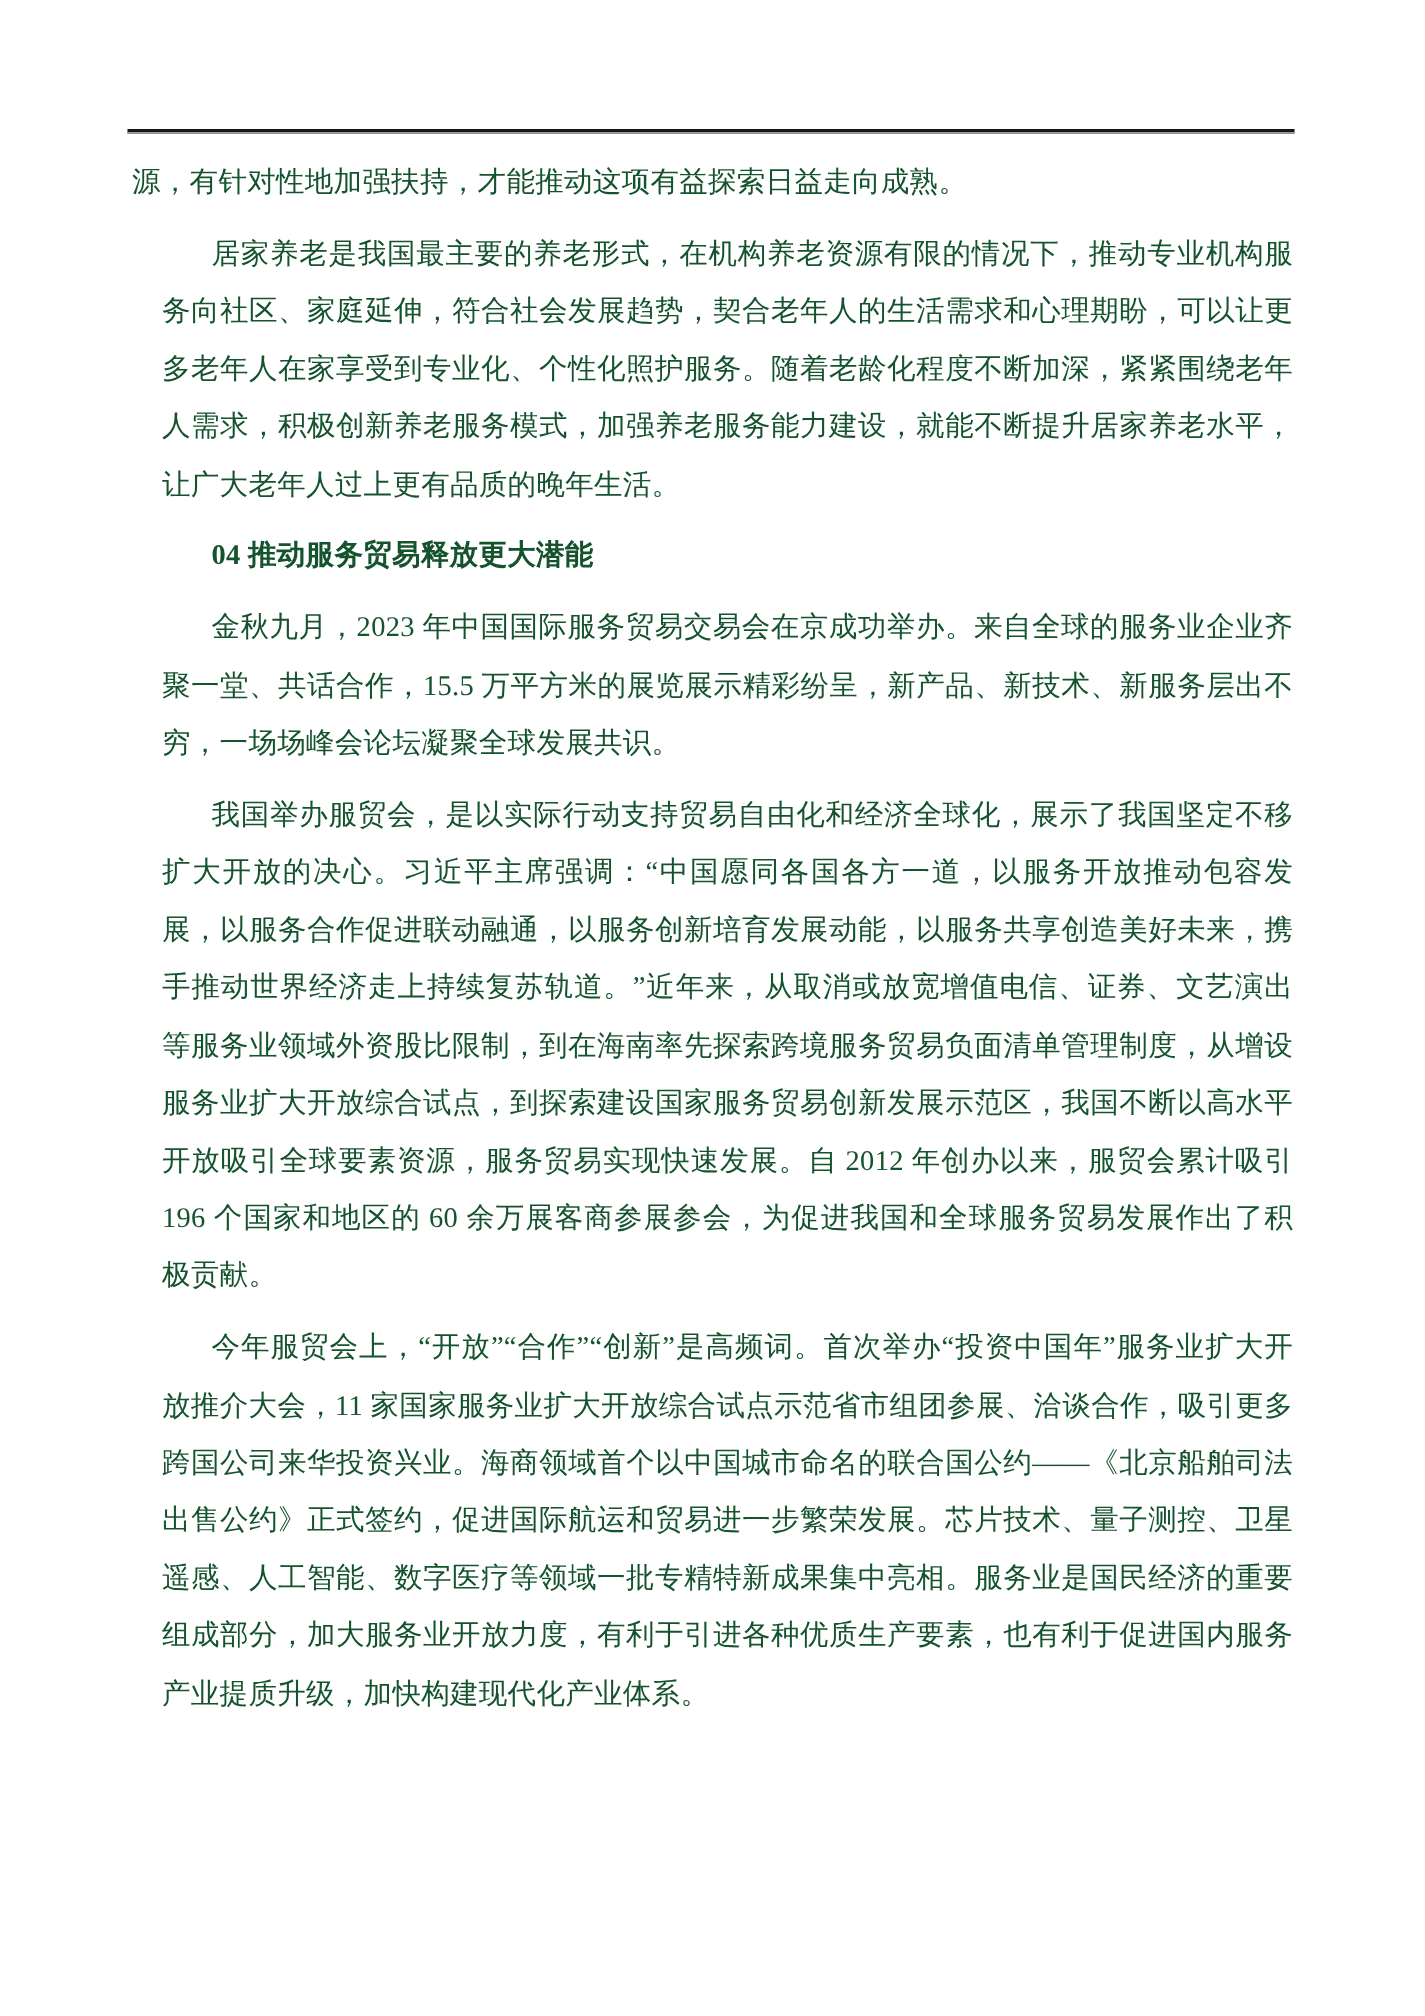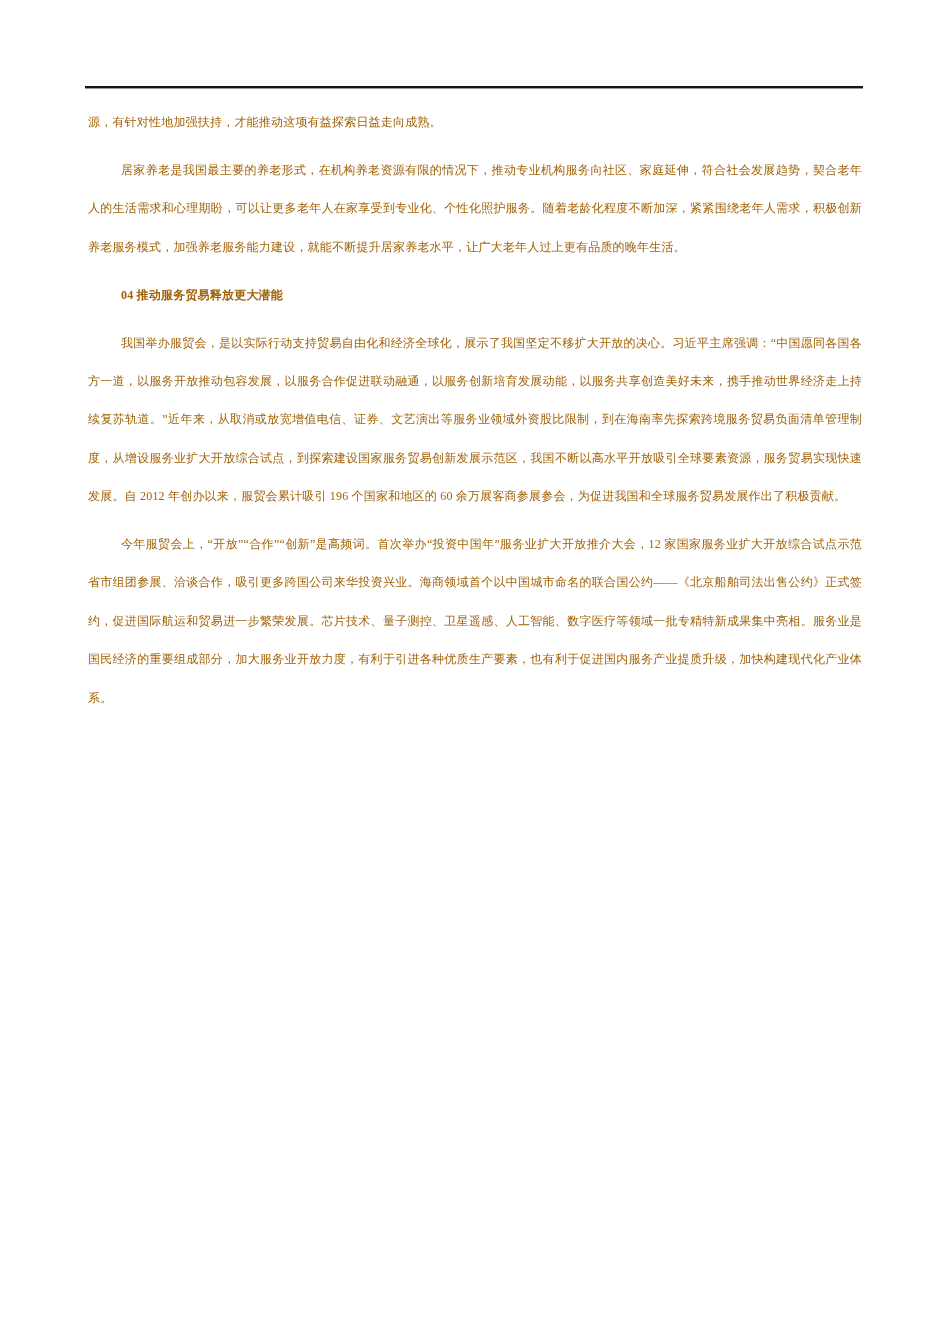--- a/index.html
+++ b/index.html
@@ -29,40 +29,42 @@
     border-bottom: 1px solid #9a9a9a;
   }
   .content {
     position: absolute;
     left: 88px;
     top: 103px;
     width: 774px;
   }
   .para {
     margin: 0 0 9.5px 0;
-    font-size: 12px;
+    font-size: 19px;
     line-height: 38.4px;
-    color: #a16207;
+    color: #14532d;
     text-align: justify;
     text-justify: inter-ideograph;
     letter-spacing: 0.2px;
   }
   .para.indent {
     text-indent: 33px;
+    margin-left: 20px;
   }
   .para.heading {
     font-weight: bold;
     text-align: left;
   }
 </style>
 </head>
 <body>
 
 <div class="page">
   <div class="header-rule"></div>
   <div class="content">
       <p class="para">源，有针对性地加强扶持，才能推动这项有益探索日益走向成熟。</p>
       <p class="para indent">居家养老是我国最主要的养老形式，在机构养老资源有限的情况下，推动专业机构服务向社区、家庭延伸，符合社会发展趋势，契合老年人的生活需求和心理期盼，可以让更多老年人在家享受到专业化、个性化照护服务。随着老龄化程度不断加深，紧紧围绕老年人需求，积极创新养老服务模式，加强养老服务能力建设，就能不断提升居家养老水平，让广大老年人过上更有品质的晚年生活。</p>
       <p class="para indent heading">04 推动服务贸易释放更大潜能</p>
+      <p class="para indent">金秋九月，2023 年中国国际服务贸易交易会在京成功举办。来自全球的服务业企业齐聚一堂、共话合作，15.5 万平方米的展览展示精彩纷呈，新产品、新技术、新服务层出不穷，一场场峰会论坛凝聚全球发展共识。</p>
       <p class="para indent">我国举办服贸会，是以实际行动支持贸易自由化和经济全球化，展示了我国坚定不移扩大开放的决心。习近平主席强调：“中国愿同各国各方一道，以服务开放推动包容发展，以服务合作促进联动融通，以服务创新培育发展动能，以服务共享创造美好未来，携手推动世界经济走上持续复苏轨道。”近年来，从取消或放宽增值电信、证券、文艺演出等服务业领域外资股比限制，到在海南率先探索跨境服务贸易负面清单管理制度，从增设服务业扩大开放综合试点，到探索建设国家服务贸易创新发展示范区，我国不断以高水平开放吸引全球要素资源，服务贸易实现快速发展。自 2012 年创办以来，服贸会累计吸引 196 个国家和地区的 60 余万展客商参展参会，为促进我国和全球服务贸易发展作出了积极贡献。</p>
-      <p class="para indent">今年服贸会上，“开放”“合作”“创新”是高频词。首次举办“投资中国年”服务业扩大开放推介大会，12 家国家服务业扩大开放综合试点示范省市组团参展、洽谈合作，吸引更多跨国公司来华投资兴业。海商领域首个以中国城市命名的联合国公约——《北京船舶司法出售公约》正式签约，促进国际航运和贸易进一步繁荣发展。芯片技术、量子测控、卫星遥感、人工智能、数字医疗等领域一批专精特新成果集中亮相。服务业是国民经济的重要组成部分，加大服务业开放力度，有利于引进各种优质生产要素，也有利于促进国内服务产业提质升级，加快构建现代化产业体系。</p>
+      <p class="para indent">今年服贸会上，“开放”“合作”“创新”是高频词。首次举办“投资中国年”服务业扩大开放推介大会，11 家国家服务业扩大开放综合试点示范省市组团参展、洽谈合作，吸引更多跨国公司来华投资兴业。海商领域首个以中国城市命名的联合国公约——《北京船舶司法出售公约》正式签约，促进国际航运和贸易进一步繁荣发展。芯片技术、量子测控、卫星遥感、人工智能、数字医疗等领域一批专精特新成果集中亮相。服务业是国民经济的重要组成部分，加大服务业开放力度，有利于引进各种优质生产要素，也有利于促进国内服务产业提质升级，加快构建现代化产业体系。</p>
     </div>
 </div>
 
 </body></html>

